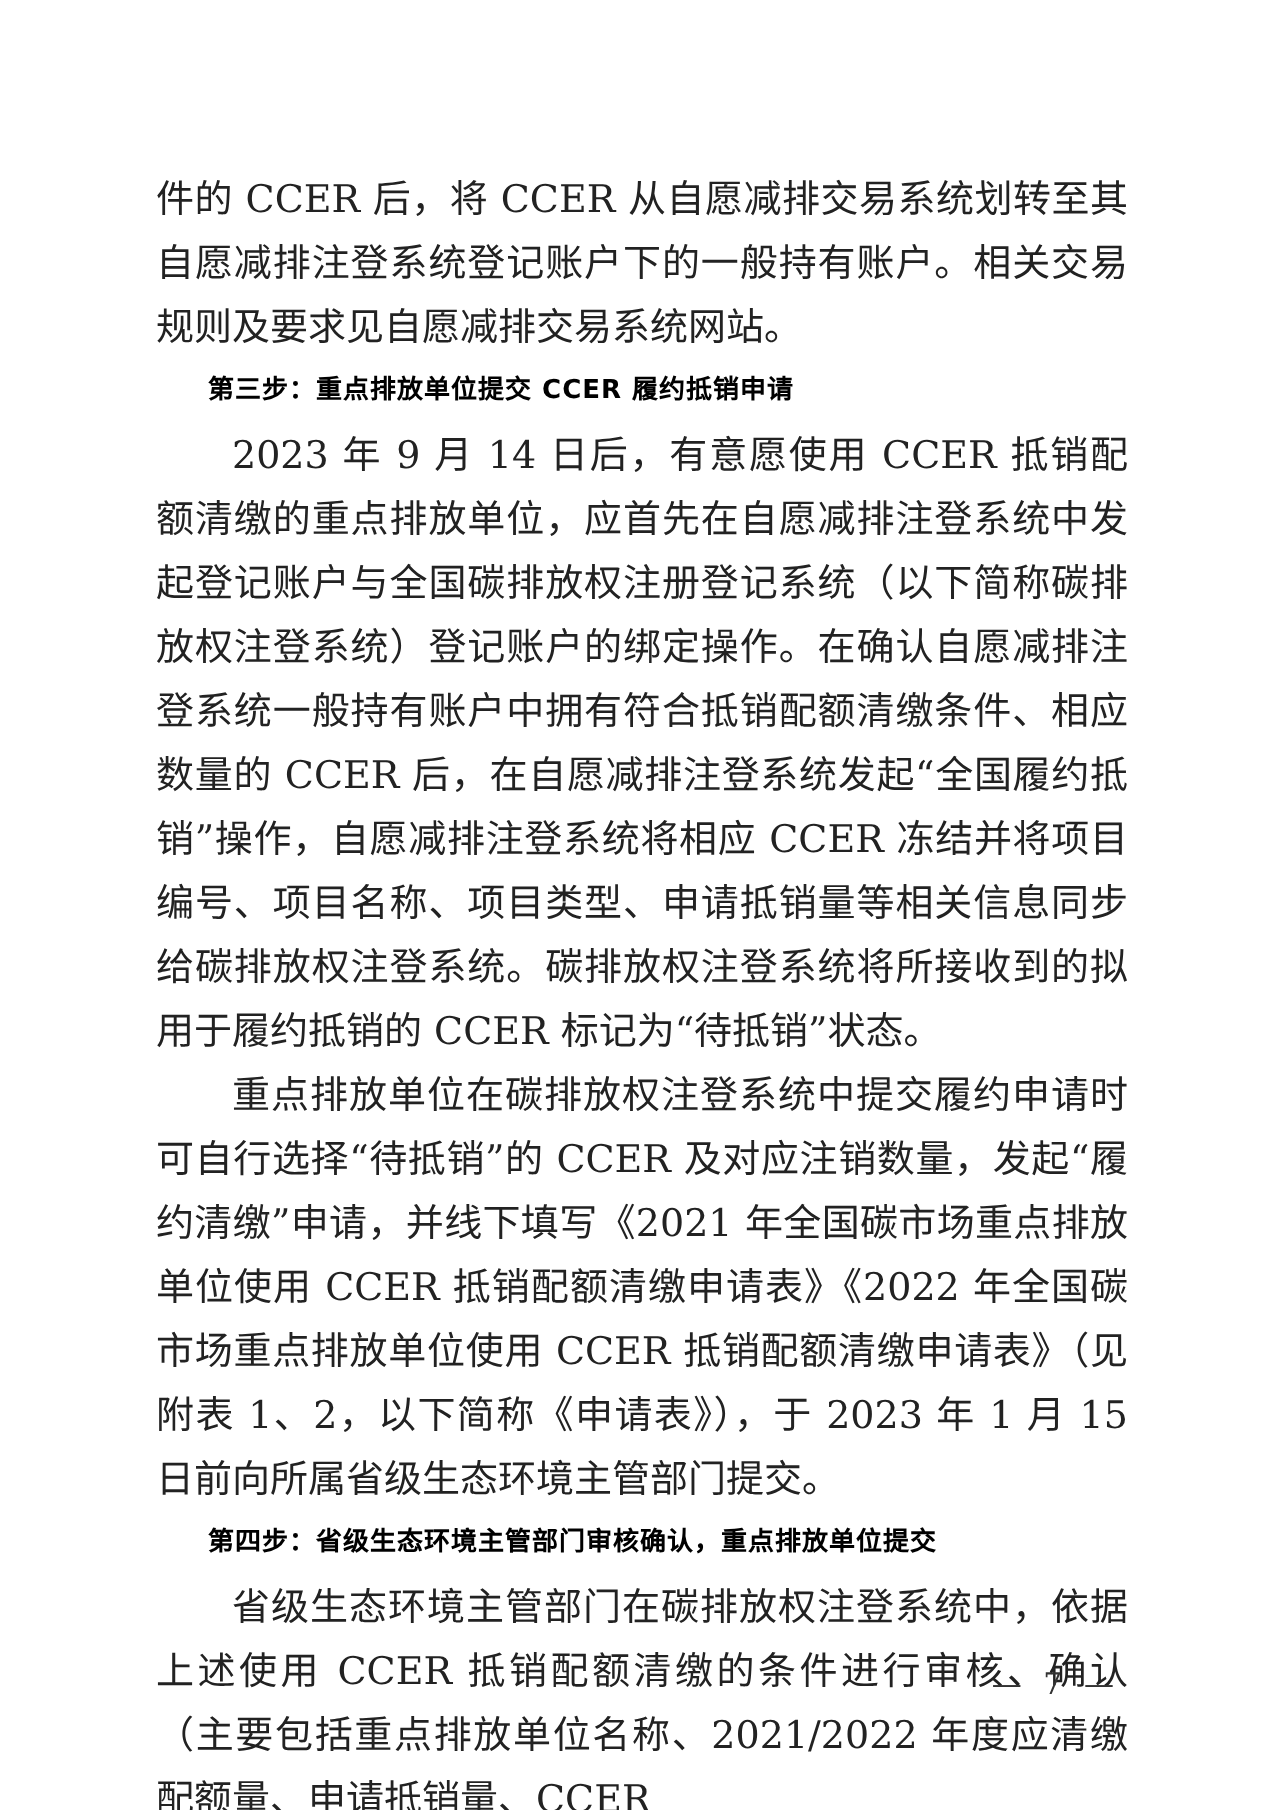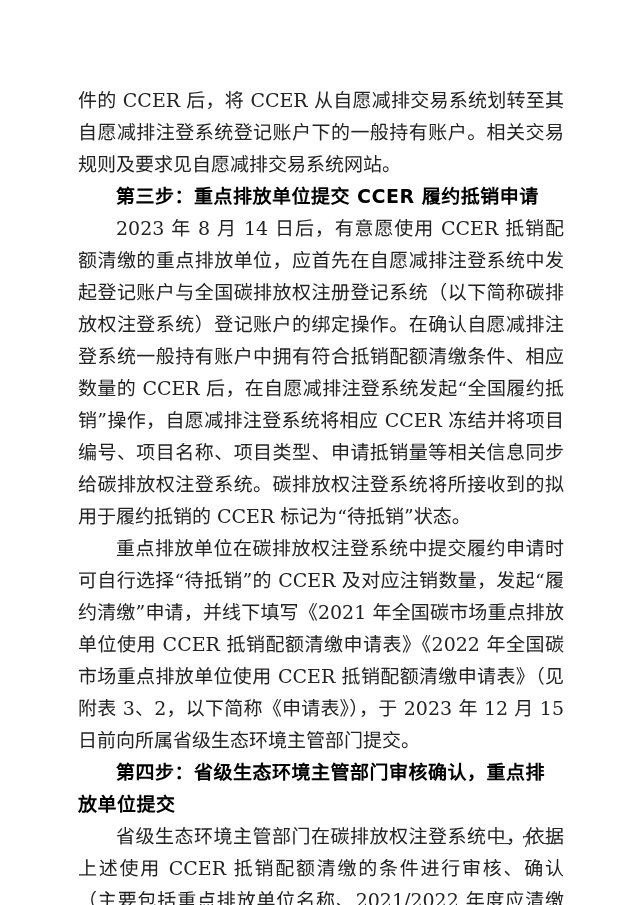--- a/index.html
+++ b/index.html
@@ -27,21 +27,21 @@
   .doc-text p {
     margin: 0;
   }
   .para-indent {
     text-indent: 2em;
   }
   .step-heading {
     margin: 0;
     font-family: "DejaVu Sans", "Liberation Sans", sans-serif;
     font-weight: bold;
-    font-size: 19px;
+    font-size: 13px;
     line-height: 32px;
     color: #000000;
     text-indent: 2em;
     text-align: left;
     letter-spacing: 0.5px;
   }
   .page-number {
     position: absolute;
     right: 80px;
     bottom: 54px;
@@ -52,20 +52,20 @@
     white-space: pre;
   }
 </style>
 </head>
 <body>
 
 <div class="page">
   <div class="doc-text">
     <p>件的 CCER 后，将 CCER 从自愿减排交易系统划转至其自愿减排注登系统登记账户下的一般持有账户。相关交易规则及要求见自愿减排交易系统网站。</p>
     <p class="step-heading">第三步：重点排放单位提交 CCER 履约抵销申请</p>
-    <p class="para-indent">2023 年 8 月 14 日后，有意愿使用 CCER 抵销配额清缴的重点排放单位，应首先在自愿减排注登系统中发起登记账户与全国碳排放权注册登记系统（以下简称碳排放权注登系统）登记账户的绑定操作。在确认自愿减排注登系统一般持有账户中拥有符合抵销配额清缴条件、相应数量的 CCER 后，在自愿减排注登系统发起“全国履约抵销”操作，自愿减排注登系统将相应 CCER 冻结并将项目编号、项目名称、项目类型、申请抵销量等相关信息同步给碳排放权注登系统。碳排放权注登系统将所接收到的拟用于履约抵销的 CCER 标记为“待抵销”状态。</p>
-    <p class="para-indent">重点排放单位在碳排放权注登系统中提交履约申请时可自行选择“待抵销”的 CCER 及对应注销数量，发起“履约清缴”申请，并线下填写《2021 年全国碳市场重点排放单位使用 CCER 抵销配额清缴申请表》《2022 年全国碳市场重点排放单位使用 CCER 抵销配额清缴申请表》（见附表 3、2，以下简称《申请表》），于 2023 年 12 月 15 日前向所属省级生态环境主管部门提交。</p>
+    <p class="para-indent">2023 年 9 月 14 日后，有意愿使用 CCER 抵销配额清缴的重点排放单位，应首先在自愿减排注登系统中发起登记账户与全国碳排放权注册登记系统（以下简称碳排放权注登系统）登记账户的绑定操作。在确认自愿减排注登系统一般持有账户中拥有符合抵销配额清缴条件、相应数量的 CCER 后，在自愿减排注登系统发起“全国履约抵销”操作，自愿减排注登系统将相应 CCER 冻结并将项目编号、项目名称、项目类型、申请抵销量等相关信息同步给碳排放权注登系统。碳排放权注登系统将所接收到的拟用于履约抵销的 CCER 标记为“待抵销”状态。</p>
+    <p class="para-indent">重点排放单位在碳排放权注登系统中提交履约申请时可自行选择“待抵销”的 CCER 及对应注销数量，发起“履约清缴”申请，并线下填写《2021 年全国碳市场重点排放单位使用 CCER 抵销配额清缴申请表》《2022 年全国碳市场重点排放单位使用 CCER 抵销配额清缴申请表》（见附表 1、2，以下简称《申请表》），于 2023 年 1 月 15 日前向所属省级生态环境主管部门提交。</p>
     <p class="step-heading">第四步：省级生态环境主管部门审核确认，重点排放单位提交</p>
     <p class="para-indent">省级生态环境主管部门在碳排放权注登系统中，依据上述使用 CCER 抵销配额清缴的条件进行审核、确认（主要包括重点排放单位名称、2021/2022 年度应清缴配额量、申请抵销量、CCER</p>
   </div>
 
   <div class="page-number">— 7 —</div>
 </div>
 
 </body></html>

